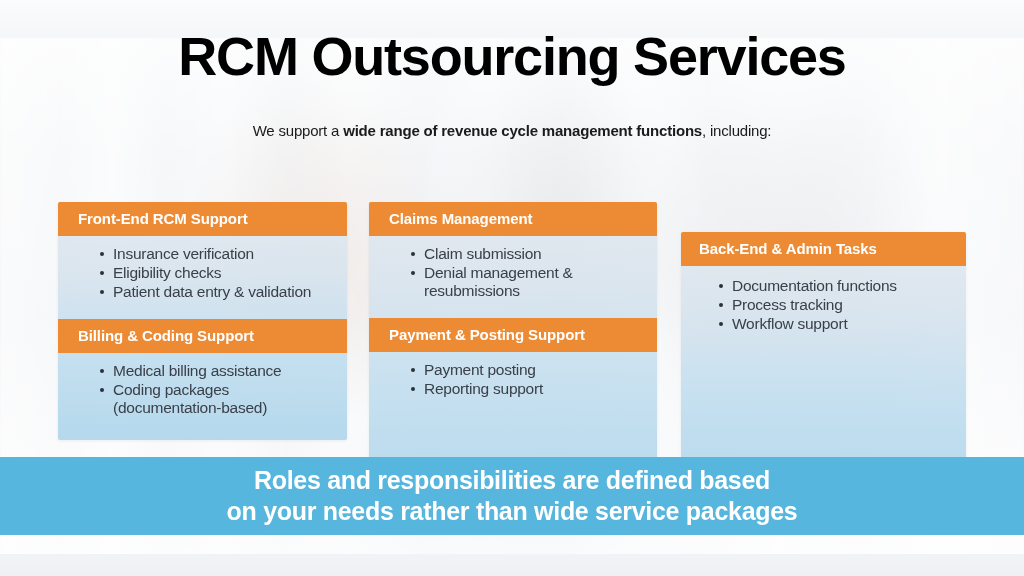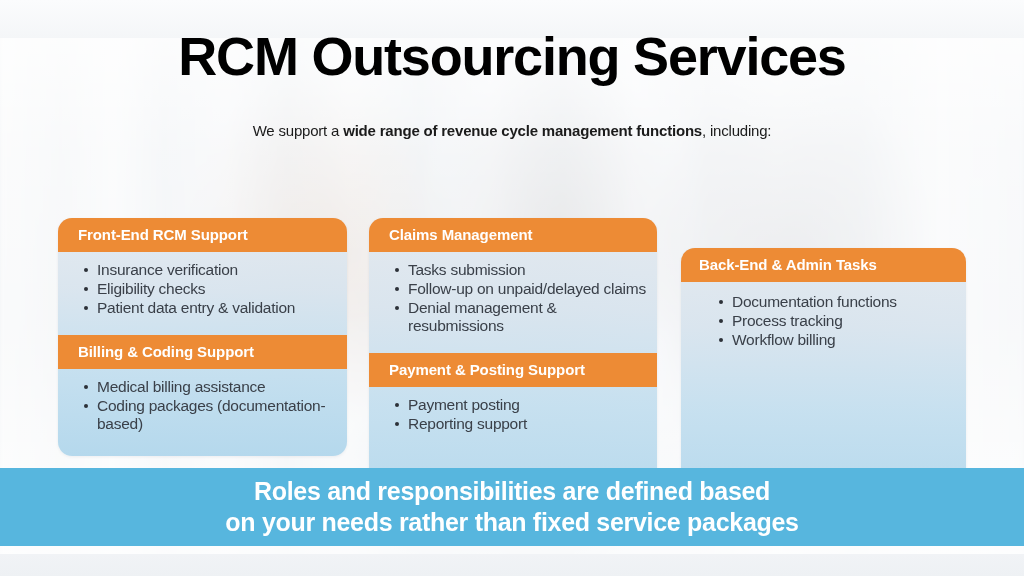--- a/index.html
+++ b/index.html
@@ -69,48 +69,47 @@
     font-size: 15px;
     font-weight: 400;
     color: #1b1b1b;
     letter-spacing: -0.2px;
   }
   .subhead .strong { font-weight: 700; }
 
   
   .card {
     position: absolute;
-    border-radius: 14px;
+    border-radius: 2px;
     overflow: hidden;
     background: linear-gradient(180deg,
         rgba(227,233,239,0.93) 0%,
         rgba(216,228,238,0.93) 30%,
         rgba(196,223,239,0.95) 62%,
         rgba(178,215,236,0.96) 100%);
     box-shadow: 0 1px 3px rgba(60,80,100,0.08);
-    margin-top: 16px;
   }
   #card-1 { left: 58px;  top: 202px; width: 289px; height: 238px; }
   #card-2 { left: 369px; top: 202px; width: 288px; height: 303px; }
   #card-3 { left: 681px; top: 232px; width: 285px; height: 264px; }
 
   .section-header {
     background: #ED8B35;
     color: #ffffff;
     font-size: 15px;
     font-weight: 700;
     letter-spacing: -0.1px;
     padding: 8px 0 9px 20px;
     line-height: 1.15;
   }
   #card-3 .section-header { padding-left: 18px; }
 
   .bullets {
     margin: 0;
-    padding: 9px 10px 10px 26px;
+    padding: 9px 10px 10px 42px;
     list-style: none;
   }
   #card-3 .bullets { padding-left: 38px; padding-top: 11px; }
 
   .bullets li {
     position: relative;
     font-size: 15.5px;
     line-height: 1.16;
     color: #3A4049;
     letter-spacing: -0.25px;
@@ -126,21 +125,21 @@
     height: 4px;
     border-radius: 50%;
     background: #2c3138;
   }
 
   .spacer-7 { height: 7px; }
 
   
   #bottom-banner {
     position: absolute;
-    left: 0; top: 468px;
+    left: 0; top: 457px;
     width: 1024px;
     height: 78px;
     background: #57B6DE;
     display: flex;
     align-items: center;
     justify-content: center;
   }
   .banner-text {
     text-align: center;
     color: #ffffff;
@@ -181,42 +180,41 @@
     <div class="section-header">Billing &amp; Coding Support</div>
     <ul class="bullets">
       <li>Medical billing assistance</li>
       <li>Coding packages (documentation-based)</li>
     </ul>
   </div>
 
   <div class="card" id="card-2">
     <div class="section-header">Claims Management</div>
     <ul class="bullets">
-      <li>Tasks submission</li>
-      <li>Follow-up on unpaid/delayed claims</li>
+      <li>Claim submission</li>
       <li>Denial management &amp; resubmissions</li>
     </ul>
     <div class="spacer-7"></div>
     <div class="section-header">Payment &amp; Posting Support</div>
     <ul class="bullets">
       <li>Payment posting</li>
       <li>Reporting support</li>
     </ul>
   </div>
 
   <div class="card" id="card-3">
     <div class="section-header">Back-End &amp; Admin Tasks</div>
     <ul class="bullets">
       <li>Documentation functions</li>
       <li>Process tracking</li>
-      <li>Workflow billing</li>
+      <li>Workflow support</li>
     </ul>
   </div>
 
   <div id="bottom-banner">
     <div class="banner-text">
       <span>Roles and responsibilities are defined based</span>
-      <span>on your needs rather than fixed service packages</span>
+      <span>on your needs rather than wide service packages</span>
     </div>
   </div>
   <div class="footer-strip"></div>
 
 </div>
 
 </body></html>

